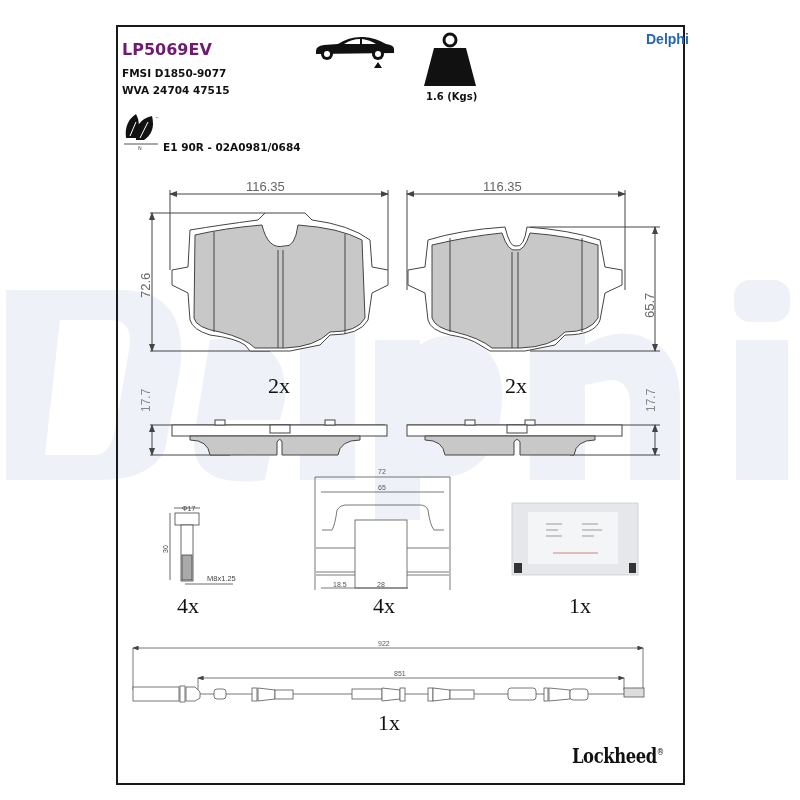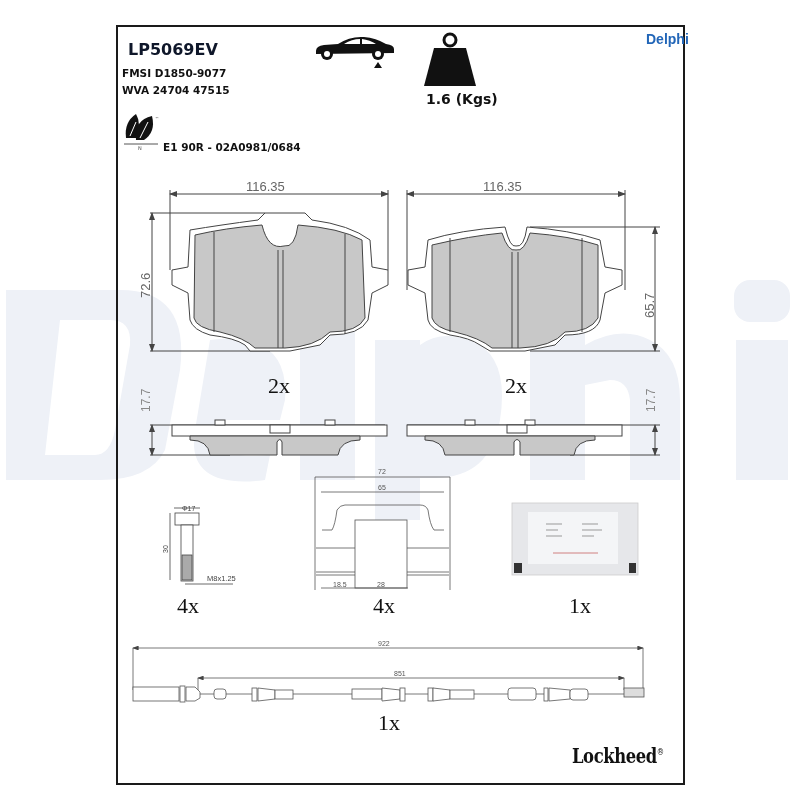--- a/index.html
+++ b/index.html
@@ -1,25 +1,25 @@
 <!DOCTYPE html>
 <html><head>
 <meta charset="utf-8">
 <style>
   html, body { margin: 0; padding: 0; background: #ffffff; }
   body { width: 800px; height: 800px; position: relative; overflow: hidden; font-family: "DejaVu Sans", sans-serif; }
   .watermark { position: absolute; left: 0; top: 0; width: 800px; height: 800px; z-index: 0; }
   .frame { position: absolute; left: 116px; top: 25px; width: 565px; height: 756px; border: 2px solid #1a1a1a; box-sizing: content-box; z-index: 1; }
   .abs { position: absolute; }
-  .part-no { left: 128px; top: 40px; font-size: 16px; font-weight: bold; color: #0f172a; text-align: right; }
+  .part-no { left: 122px; top: 40px; font-size: 16px; font-weight: bold; color: #701a75; text-align: right; }
   .code { font-size: 10.5px; font-weight: bold; color: #111; left: 122px; text-align: center; }
   .fmsi { top: 67px; }
   .wva { top: 84px; }
   .ece { left: 163px; top: 141px; font-size: 10.5px; font-weight: bold; color: #111; }
-  .weight-label { left: 426px; top: 91px; font-size: 14px; font-weight: bold; color: #111; }
+  .weight-label { left: 426px; top: 91px; font-size: 10px; font-weight: bold; color: #111; }
   .brand { left: 646px; top: 31px; font-size: 14px; font-weight: bold; color: #2266b8; font-family: "Liberation Sans", sans-serif; }
   .lockheed { left: 572px; top: 744px; font-family: "DejaVu Serif", serif; font-weight: bold; font-size: 20px; color: #111; letter-spacing: -0.5px; transform: scaleX(0.82); transform-origin: left top; }
   .lockheed sup { font-size: 9px; font-weight: normal; }
   svg.draw { position: absolute; left: 0; top: 0; z-index: 2; }
 </style>
 </head>
 <body>
 
 <svg class="watermark" viewBox="0 0 800 800" width="800" height="800">
   <g fill="#eef1f7">

